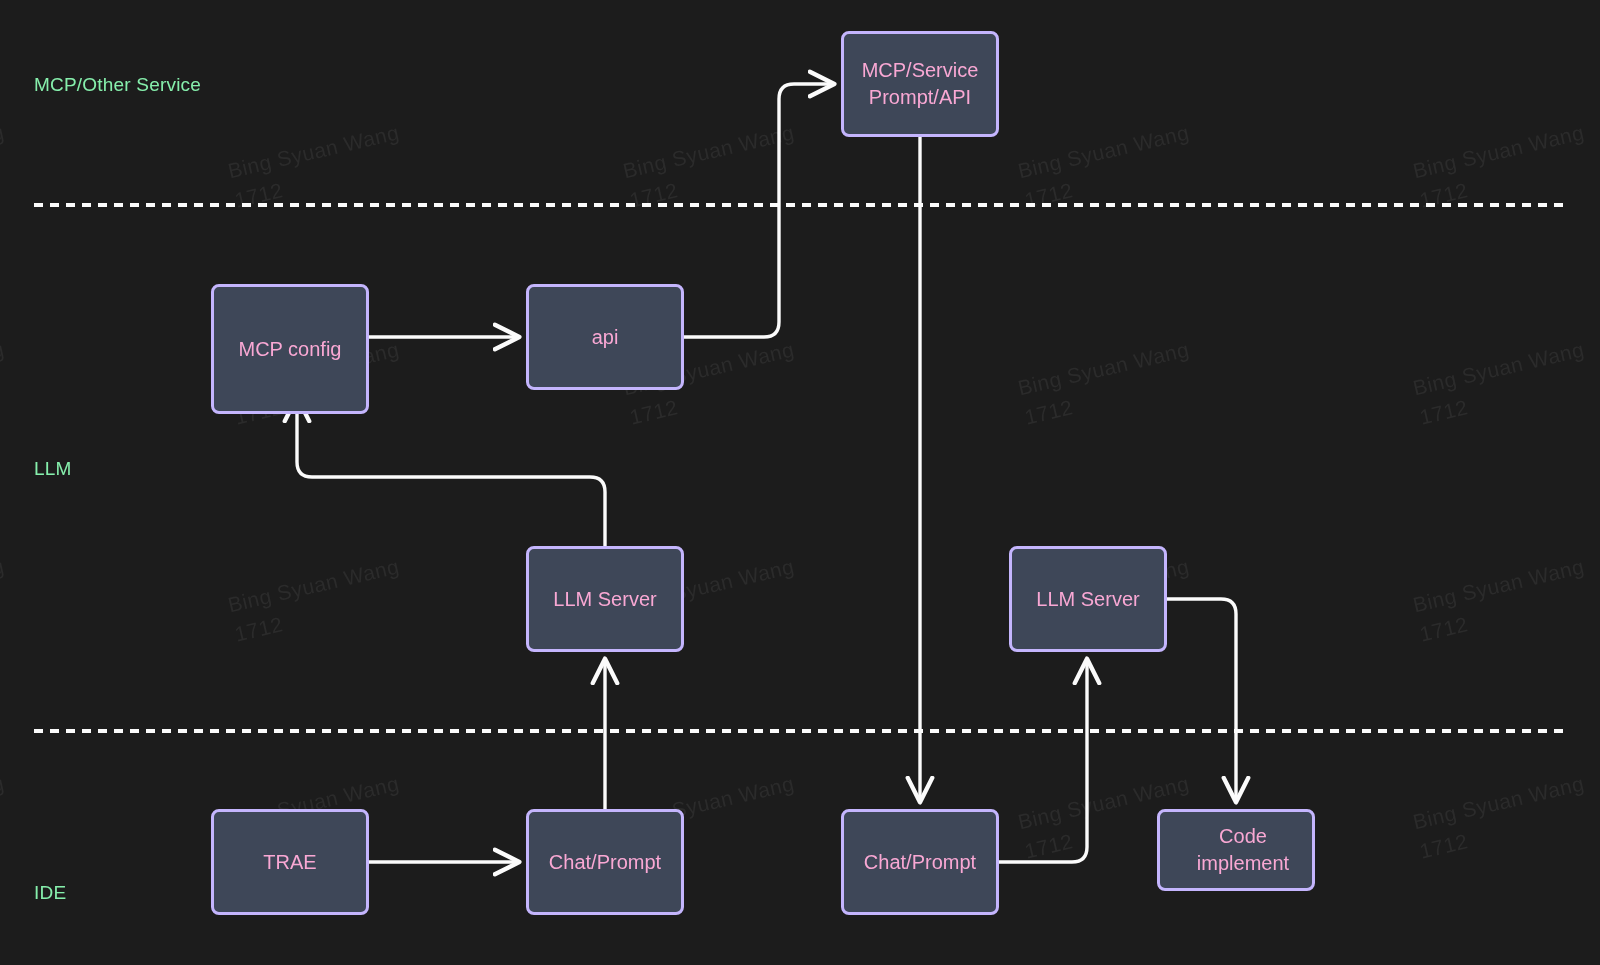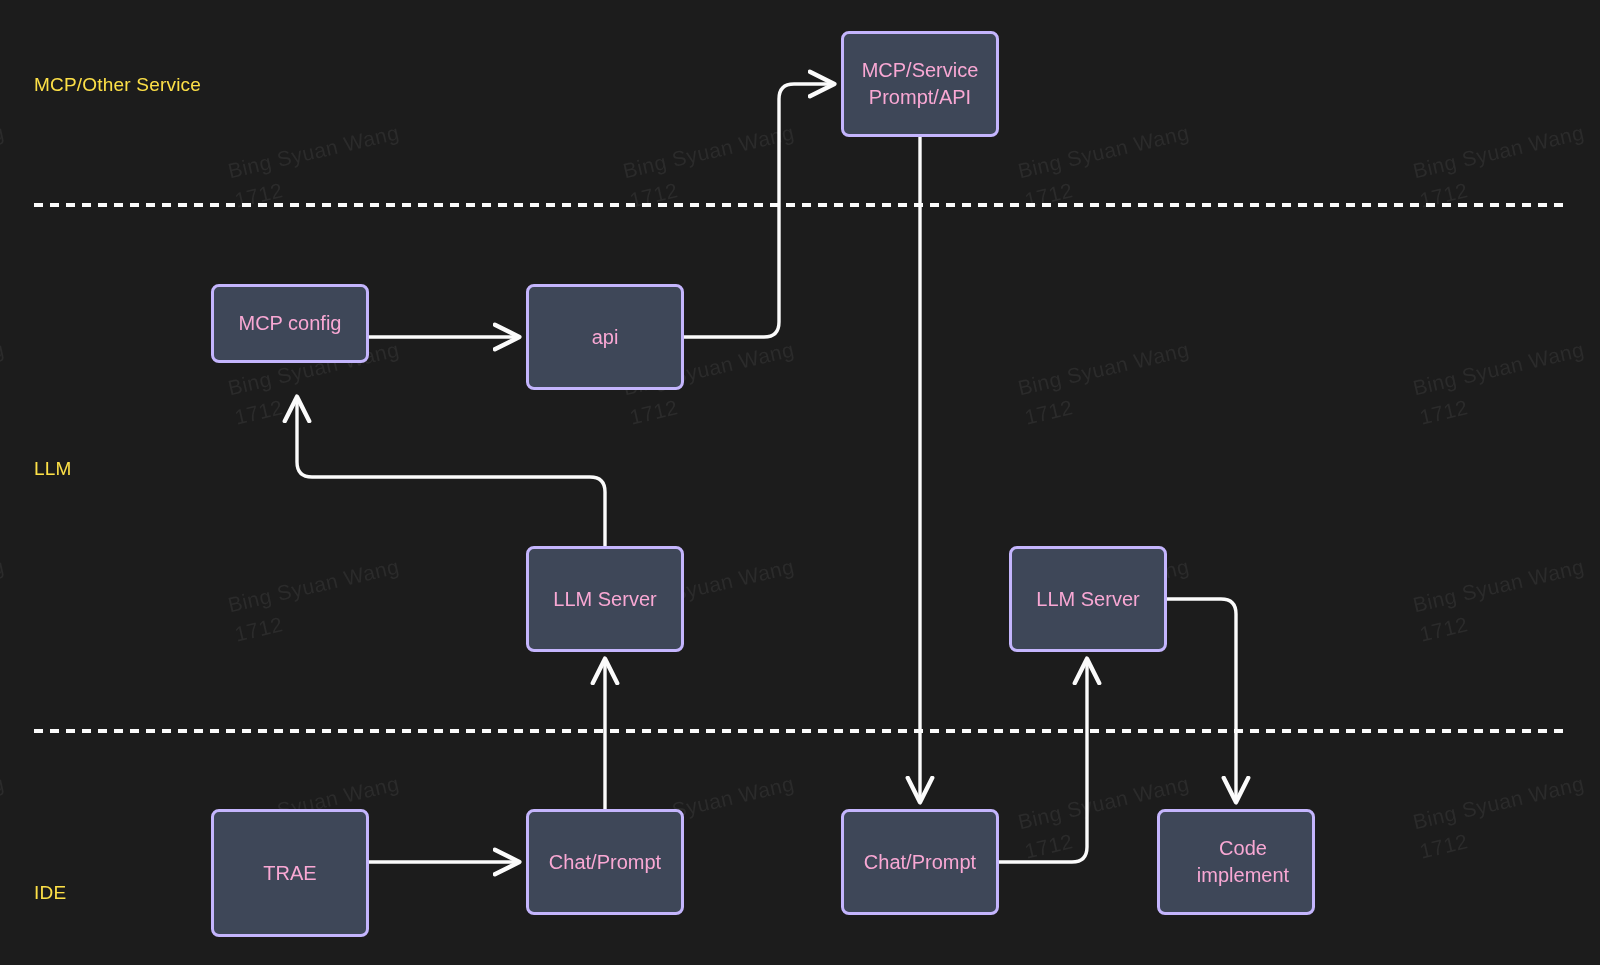--- a/index.html
+++ b/index.html
@@ -41,21 +41,21 @@
     position: absolute;
     inset: 0;
     z-index: 1;
     pointer-events: none;
   }
 
   
   .lane-label {
     position: absolute;
     z-index: 3;
-    color: #fde047;
+    color: #86efac;
     font-size: 19px;
     letter-spacing: .2px;
     white-space: nowrap;
   }
 
   
   .node {
     position: absolute;
     z-index: 2;
     box-sizing: border-box;
@@ -195,47 +195,47 @@
   <div class="lane-label" style="left:34px; top:458px;">LLM</div>
   <div class="lane-label" style="left:34px; top:882px;">IDE</div>
 
   <div class="node" style="left:841px; top:31px; width:158px; height:106px;">
     <div>
       <span>MCP/Service</span>
       <span>Prompt/API</span>
     </div>
   </div>
 
-  <div class="node" style="left:211px; top:284px; width:158px; height:79px;">
+  <div class="node" style="left:211px; top:284px; width:158px; height:130px;">
     <span>MCP config</span>
   </div>
 
   <div class="node" style="left:526px; top:284px; width:158px; height:106px;">
     <div>
       <span>api</span>
     </div>
   </div>
 
   <div class="node" style="left:526px; top:546px; width:158px; height:106px;">
     <span>LLM Server</span>
   </div>
 
   <div class="node" style="left:1009px; top:546px; width:158px; height:106px;">
     <span>LLM Server</span>
   </div>
 
-  <div class="node" style="left:211px; top:809px; width:158px; height:128px;">
+  <div class="node" style="left:211px; top:809px; width:158px; height:106px;">
     <span>TRAE</span>
   </div>
 
   <div class="node" style="left:526px; top:809px; width:158px; height:106px;">
     <span>Chat/Prompt</span>
   </div>
 
   <div class="node" style="left:841px; top:809px; width:158px; height:106px;">
     <span>Chat/Prompt</span>
   </div>
 
-  <div class="node" style="left:1157px; top:809px; width:158px; height:106px;padding-left:24px;">
+  <div class="node" style="left:1157px; top:809px; width:158px; height:82px;padding-left:24px;">
     <span>Code implement</span>
   </div>
 
 </div>
 
 </body></html>

